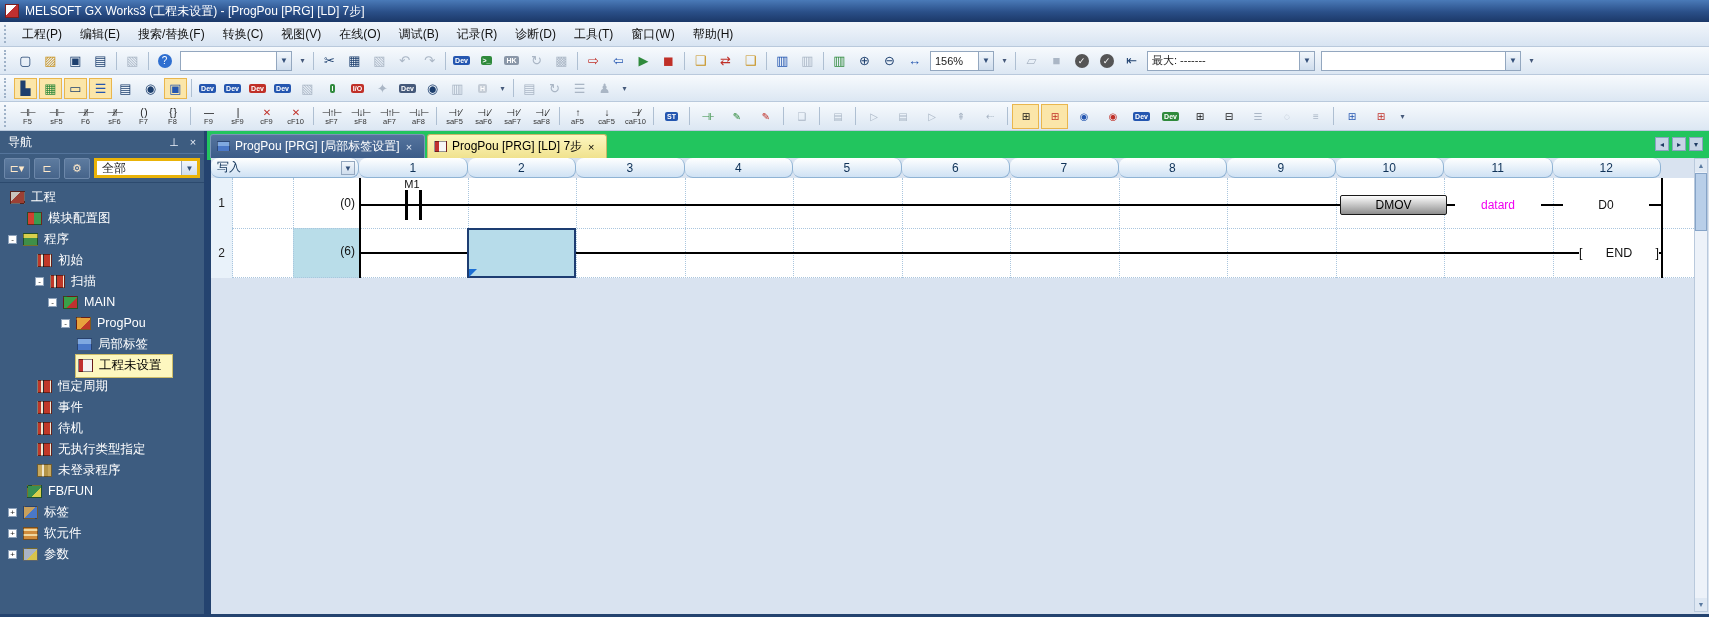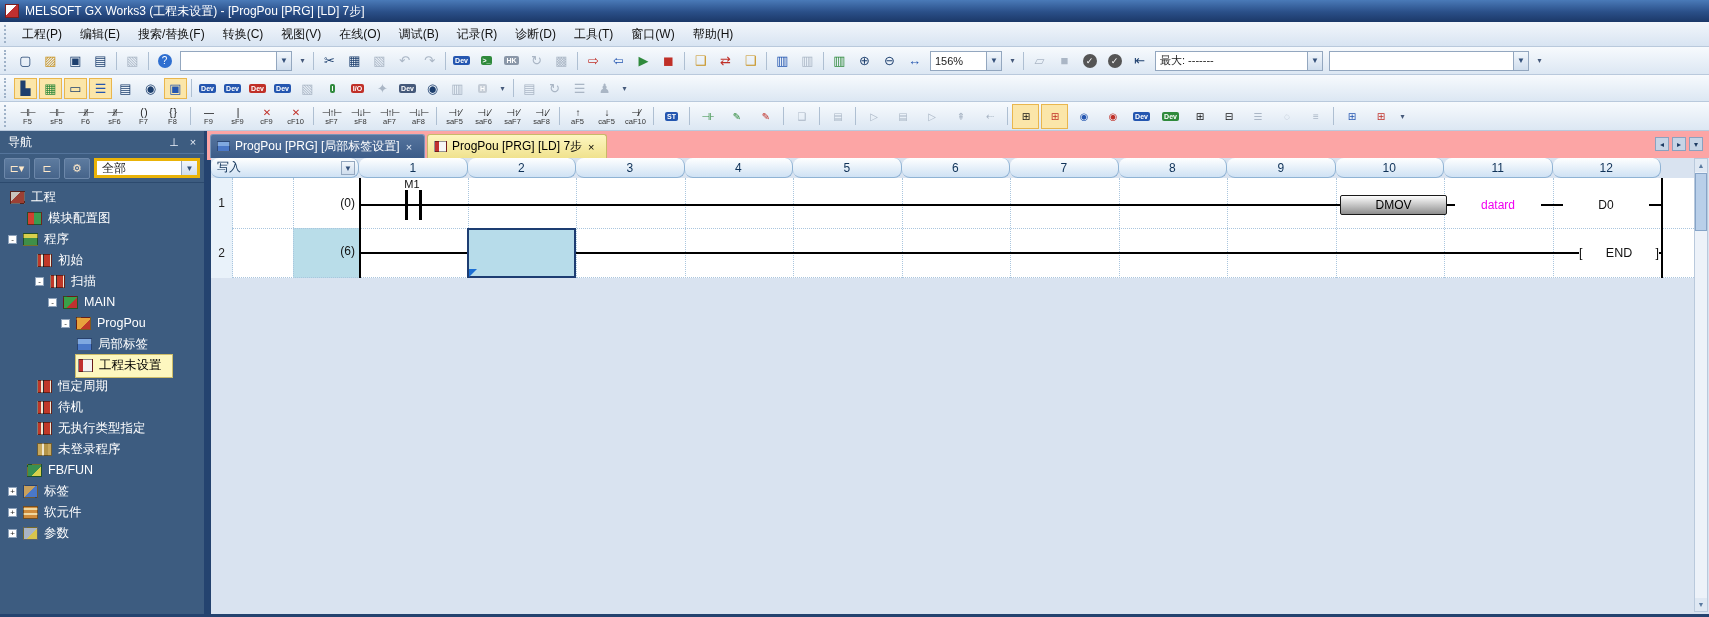--- a/index.html
+++ b/index.html
@@ -94,21 +94,21 @@
   .i-pou{background:linear-gradient(135deg,#e8a23c 0 60%,#c03828 60%);}
   .i-label{background:linear-gradient(180deg,#7fa8e0 0 45%,#4a78c8 45%);}
   .i-body{background:linear-gradient(90deg,#c03030 0 4px,#f4f4f4 4px);}
   .i-fbfun{background:linear-gradient(135deg,#3a9050 0 60%,#d8d04c 60%);}
   .i-label2{background:linear-gradient(135deg,#c8a05c 0 50%,#4a78c8 50%);}
   .i-device{background:repeating-linear-gradient(0deg,#d08c3c 0 3px,#f0d8a0 3px 5px);}
   .i-param{background:linear-gradient(135deg,#aab4c4 0 55%,#d8c44c 55%);}
 
   
   .tabbar { position:absolute; left:207px; top:131px; width:1502px; height:29px;
-    background:#fca5a5; }
+    background:#22c55e; }
   .tab { position:absolute; top:3px; height:24px; display:flex; align-items:center;
     border:1px solid #7b95b8; border-bottom:none; border-radius:3px 3px 0 0;
     font-size:12px; padding:0 6px; }
   .tab.inactive { left:3px; width:215px; background:linear-gradient(180deg,#55749e,#3c5c88);
     color:#fff; }
   .tab.active { left:220px; width:180px; background:linear-gradient(180deg,#fdf6c0,#f0e28e);
     color:#000; border-color:#c9b869; }
   .tab .ticon { width:13px; height:11px; margin-right:5px; flex:none; border:1px solid rgba(0,0,0,.4); }
   .ticon.table { background:linear-gradient(180deg,#7fa8e0 0 45%,#4a78c8 45%); }
   .ticon.ladder { background:linear-gradient(90deg,#c03030 0 4px,#f6f6f6 4px); }
@@ -284,21 +284,21 @@
     </div>
     <div class="tb-icon">
       <span class="c-navy">⊕</span>
     </div>
     <div class="tb-icon">
       <span class="c-navy">⊖</span>
     </div>
     <div class="tb-icon">
       <span class="c-blue">↔</span>
     </div>
-    <div class="tb-combo" style="width: 72px;">
+    <div class="tb-combo" style="width: 64px;">
       <span class="cv">156%</span>
       <span class="ca">▼</span>
     </div>
     <div class="tb-ovf">▾</div>
     <div class="tb-sep"></div>
     <div class="tb-icon">
       <span class="c-dis">▱</span>
     </div>
     <div class="tb-icon">
       <span class="c-dis">■</span>
@@ -666,20 +666,26 @@
       <div class="tree-row lv5 selected">
         <span class="selwrap">
           <span class="ti i-body"></span>
           <span class="tlabel">工程未设置</span>
         </span>
       </div>
       <div class="tree-row lv2">
         <span class="selwrap">
           <span class="ti i-book"></span>
           <span class="tlabel">恒定周期</span>
+        </span>
+      </div>
+      <div class="tree-row lv2">
+        <span class="selwrap">
+          <span class="ti i-book"></span>
+          <span class="tlabel">事件</span>
         </span>
       </div>
       <div class="tree-row lv2">
         <span class="selwrap">
           <span class="ti i-book"></span>
           <span class="tlabel">待机</span>
         </span>
       </div>
       <div class="tree-row lv2">
         <span class="selwrap">

